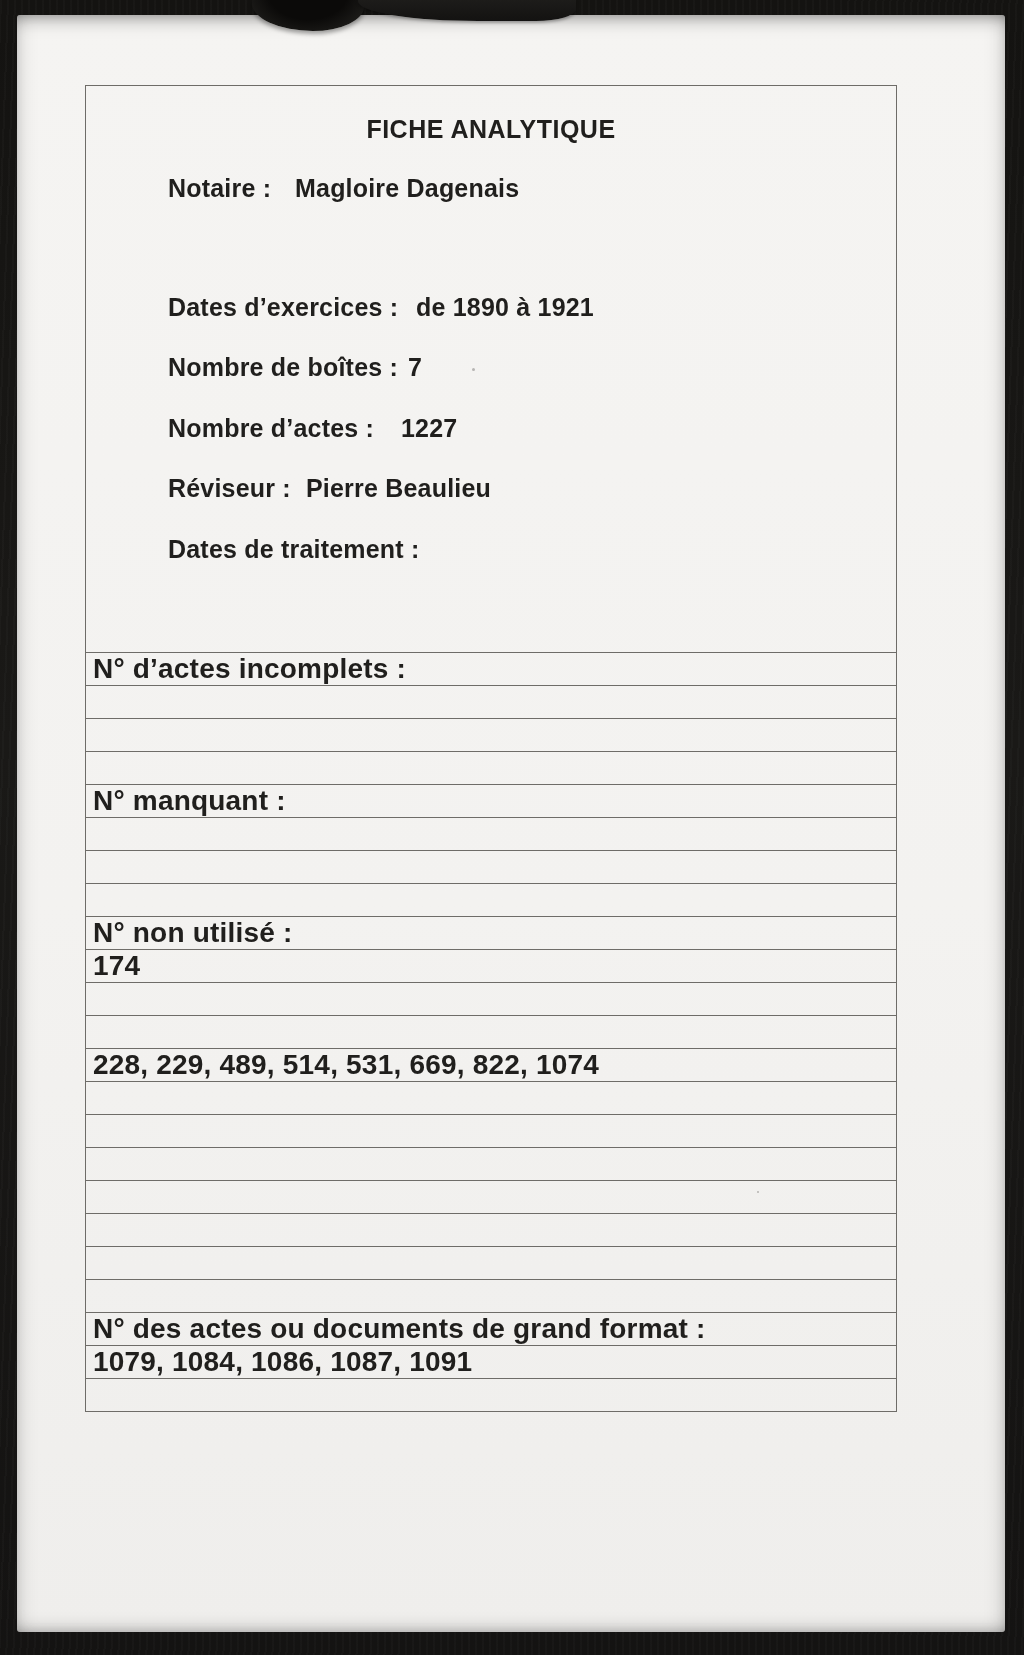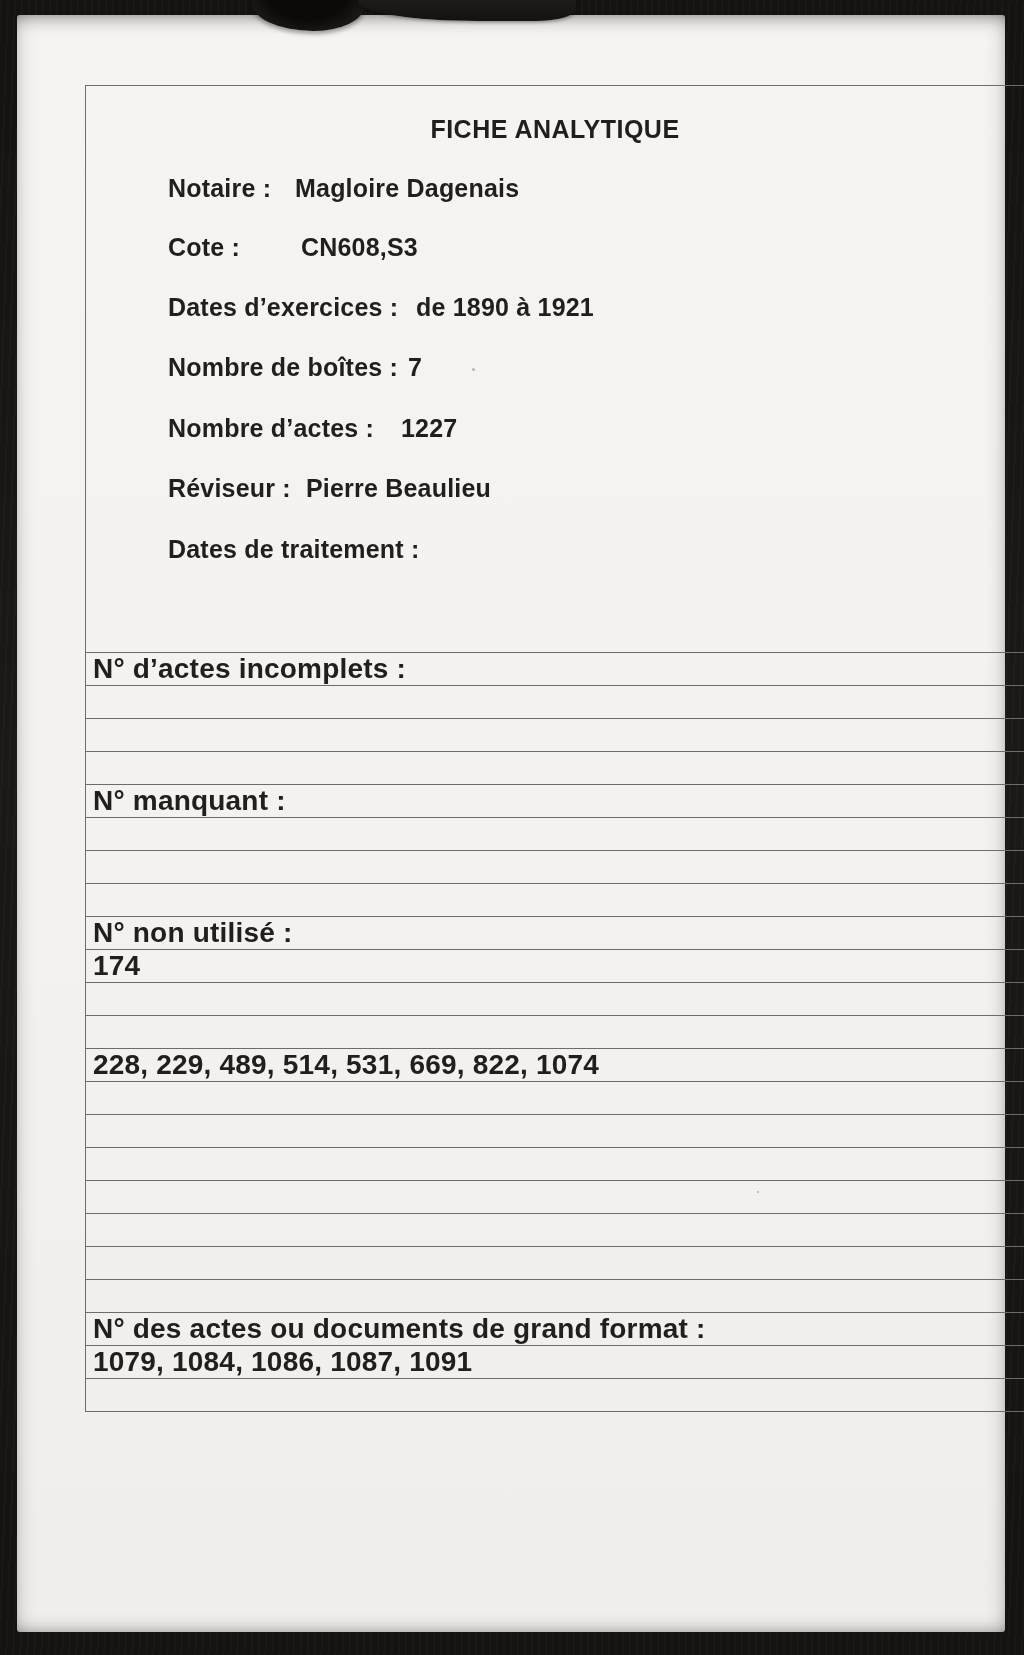--- a/index.html
+++ b/index.html
@@ -34,21 +34,21 @@
   }
   .blob2 {
     position:absolute; left:358px; top:0; width:218px; height:21px;
     background:linear-gradient(180deg,#1d1c1a,#131211);
     border-radius:0 0 40px 120px / 0 0 12px 20px;
     box-shadow:0 2px 3px rgba(0,0,0,.28);
   }
 
   
   .frame {
-    position:absolute; left:68px; top:70px; width:940px;
+    position:absolute; left:68px; top:70px; width:812px;
     border:1px solid #6e6c68;
   }
   .head { position:relative; height:566px; }
 
   .title {
     position:absolute; top:29px; left:0; right:0;
     text-align:center;
     font-weight:700; font-size:25px; letter-spacing:.5px;
     color:#201f1d; white-space:nowrap;
   }
@@ -79,24 +79,20 @@
 <div class="paper">
 
   <div class="frame">
 
     <div class="head">
       <div class="title">FICHE ANALYTIQUE</div>
 
       <div class="field" style="top:87px">
         <span class="lbl">Notaire :</span>
         <span class="val" style="left:209px">Magloire Dagenais</span>
-      </div>
-      <div class="field" style="top:146px">
-        <span class="lbl">Cote :</span>
-        <span class="val" style="left:215px">CN608,S3</span>
       </div>
       <div class="field" style="top:206px">
         <span class="lbl">Dates d’exercices :</span>
         <span class="val" style="left:330px">de 1890 à 1921</span>
       </div>
       <div class="field" style="top:266px">
         <span class="lbl">Nombre de boîtes :</span>
         <span class="val" style="left:322px">7</span>
       </div>
       <div class="field" style="top:327px">

